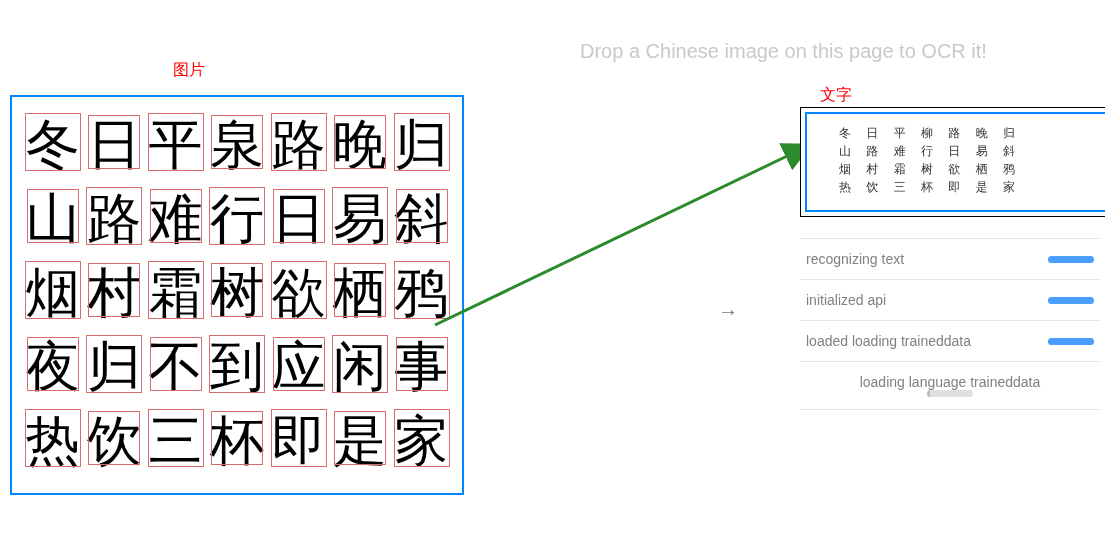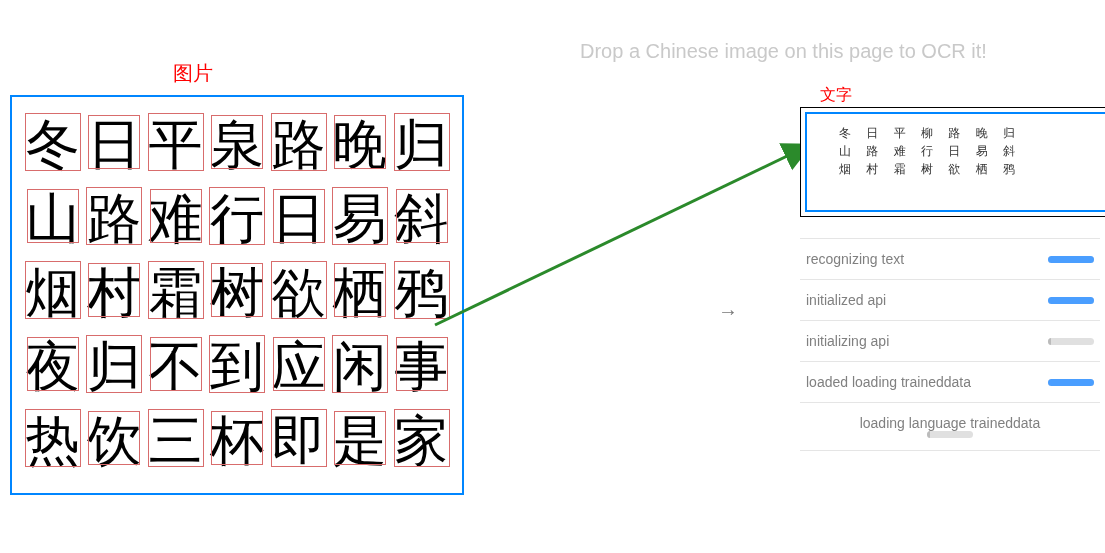--- a/index.html
+++ b/index.html
@@ -17,21 +17,21 @@
     left: 580px;
     color: #c9c9c9;
     font-size: 20px;
     font-weight: 300;
   }
   .label-image {
     position: absolute;
     top: 60px;
     left: 173px;
     color: #ff0000;
-    font-size: 20px;
+    font-size: 16px;
   }
   .label-text {
     position: absolute;
     top: 85px;
     left: 820px;
     color: #ff0000;
     font-size: 16px;
   }
   .image-panel {
     position: absolute;
@@ -322,43 +322,38 @@
   <line x1="5" y1="195" x2="380" y2="15" stroke="#2b8a2b" stroke-width="3" marker-end="url(#ah)"></line>
 </svg>
 
 <div class="arrow-sym">→</div>
 
 <div class="result-panel">
   <div class="result-box" id="resultBox">
       <div class="result-line">冬 日 平 柳 路 晚 归</div>
       <div class="result-line">山 路 难 行 日 易 斜</div>
       <div class="result-line">烟 村 霜 树 欲 栖 鸦</div>
+      <div class="result-line">热 饮 三 杯 即 是 家</div>
     </div>
 </div>
 
 <div class="progress-list" id="progressList">
     <div class="progress-row">
       <div class="progress-label">recognizing text</div>
       <div class="progress-bar">
         <div class="progress-fill full"></div>
       </div>
     </div>
     <div class="progress-row">
       <div class="progress-label">initialized api</div>
       <div class="progress-bar">
         <div class="progress-fill full"></div>
       </div>
     </div>
     <div class="progress-row">
-      <div class="progress-label">initializing api</div>
-      <div class="progress-bar">
-        <div class="progress-fill tiny"></div>
-      </div>
-    </div>
-    <div class="progress-row">
       <div class="progress-label">loaded loading traineddata</div>
       <div class="progress-bar">
         <div class="progress-fill full"></div>
       </div>
     </div>
     <div class="progress-row">
       <div class="progress-label">loading language traineddata</div>
       <div class="progress-bar">
         <div class="progress-fill tiny"></div>
       </div>

